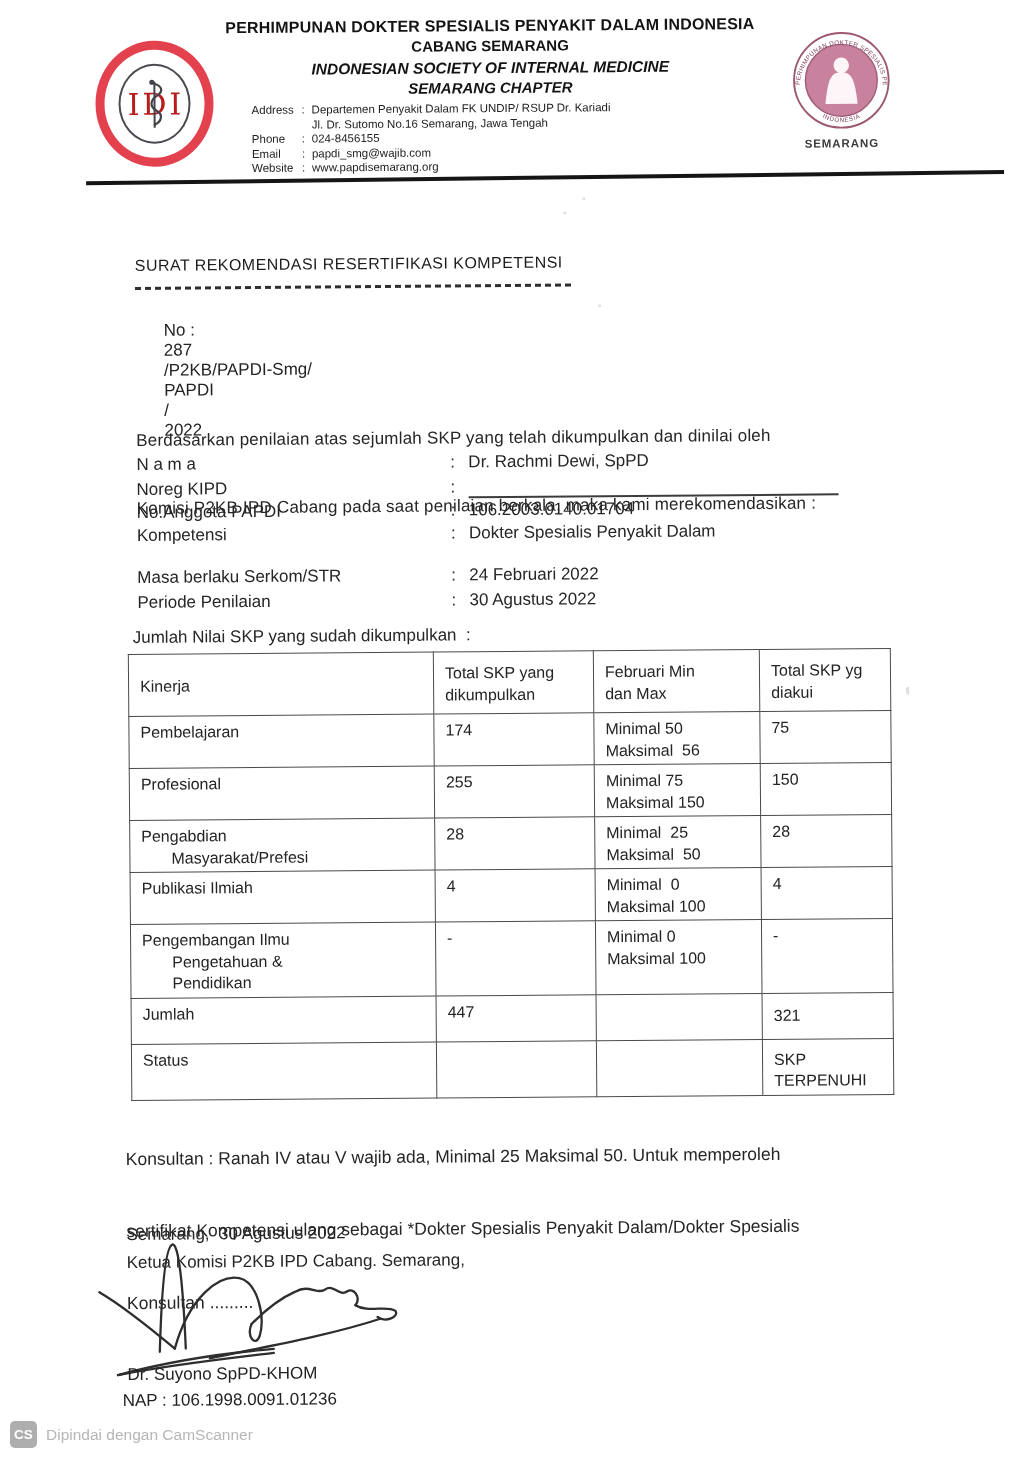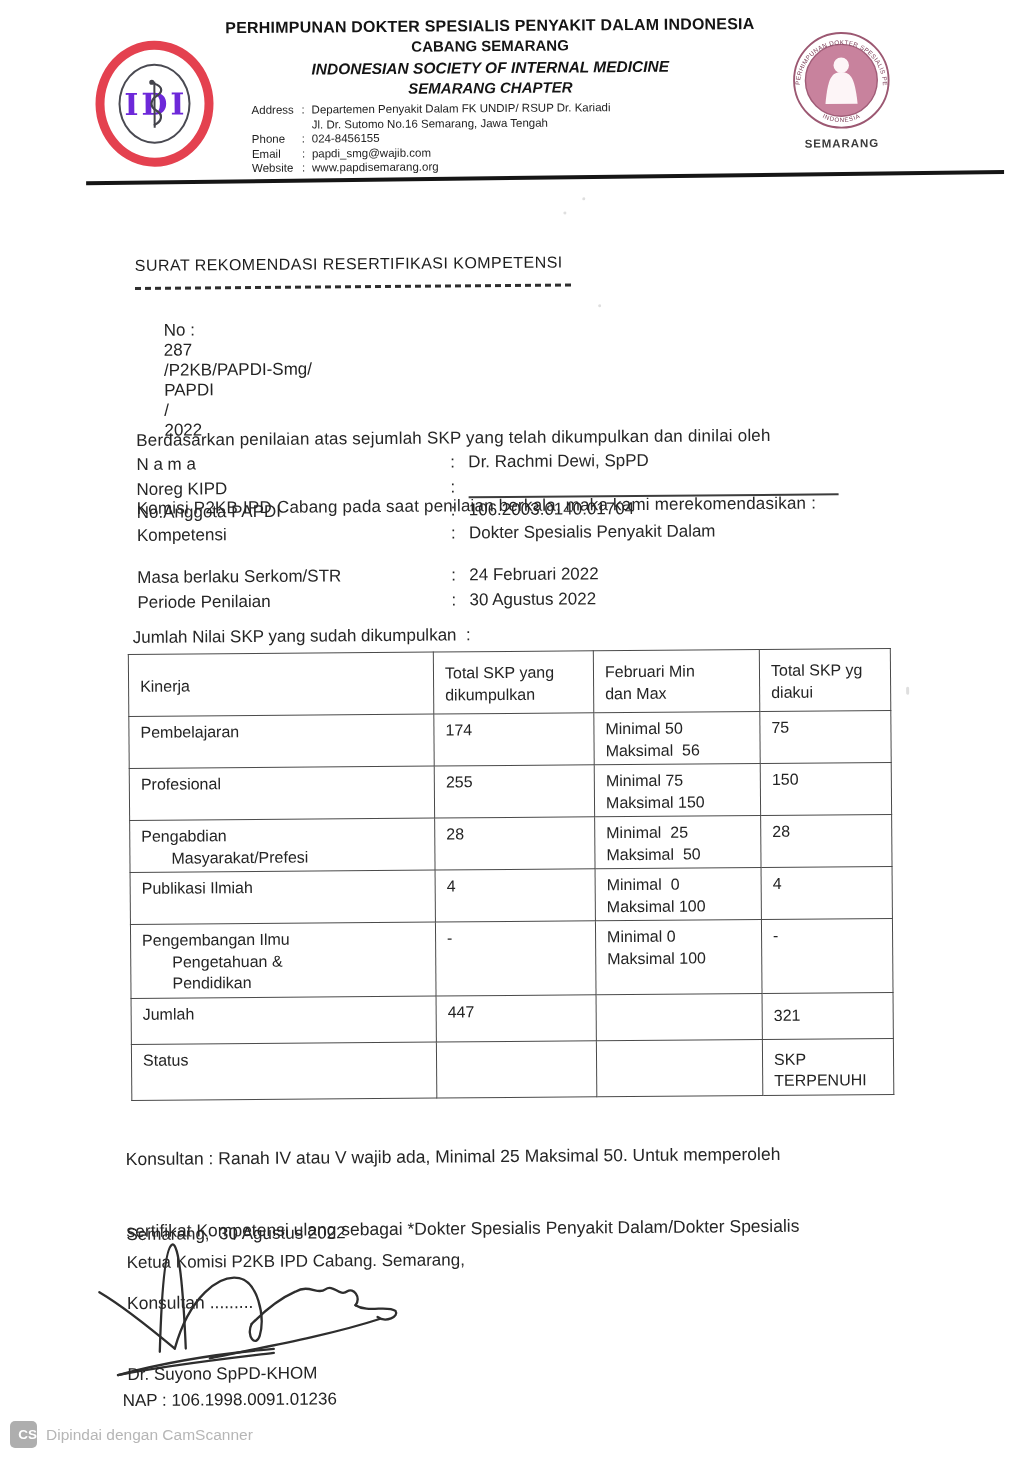--- a/index.html
+++ b/index.html
@@ -10,22 +10,22 @@
     font-family: "Liberation Sans", sans-serif; color: #2b2b2b;
   }
   .rot { position:absolute; inset:0; transform: rotate(-0.45deg); transform-origin: 50% 46%; }
   .t { position:absolute; white-space:pre; }
 
   
   .idi-logo { position:absolute; left:100px; top:38px; width:118px; height:126px; }
   .idi-outer { position:absolute; inset:0; border:9px solid #e4414f; border-radius:50%; background:#fff; }
   .idi-inner { position:absolute; inset:14px; border:2.5px solid #4a4a52; border-radius:50%;
                display:flex; align-items:center; justify-content:center; }
-  .idi-text { font-family:"DejaVu Serif", serif; font-weight:bold; font-size:30px;
-              letter-spacing:3px; color:#6d28d9; margin-left:3px; }
+  .idi-text { font-family:"DejaVu Serif", serif; font-weight:normal; font-size:30px;
+              letter-spacing:3px; color:#b91c1c; margin-left:3px; }
   .idi-snake { position:absolute; left:50%; top:50%; transform:translate(-50%,-50%); }
 
   .org { position:absolute; left:205px; top:16px; width:580px; text-align:center; color:#141414; }
   .org-l1 { font-size:16px; font-weight:bold; letter-spacing:0.2px; line-height:20px; }
   .org-l2 { font-size:15px; font-weight:bold; line-height:19px; }
   .org-l3 { font-size:15.5px; font-weight:bold; font-style:italic; line-height:21px; margin-top:2px; }
   .org-l4 { font-size:15px; font-weight:bold; font-style:italic; line-height:19px; }
 
   .contact { position:absolute; left:256px; top:101px; font-size:11.5px; line-height:14.6px; color:#232323; }
   .contact-row { display:flex; white-space:pre; }
@@ -74,21 +74,21 @@
 
   .place-date { left:122px; top:1222px; font-size:17px; color:#262626; }
   .signer-title { left:122px; top:1250px; font-size:17px; color:#262626; }
   .signature { position:absolute; left:92px; top:1234px; }
   .signer-name { left:122px; top:1362px; font-size:17px; color:#232323; }
   .signer-id { left:117px; top:1388px; font-size:17px; color:#232323; }
 
   
   .cs-badge { position:absolute; left:10px; top:1421px; width:27px; height:27px;
               background:#aeaeae; border-radius:5px; color:#ffffff; font-weight:bold;
-              font-size:13.5px; display:flex; align-items:center; justify-content:flex-end; }
+              font-size:13.5px; display:flex; align-items:center; justify-content:center; }
   .cs-text { position:absolute; left:46px; top:1426px; font-size:15.5px; color:#b6b6b6; }
 
   .speck { position:absolute; background:#c9c9c9; border-radius:50%; opacity:0.6; }
 </style>
 </head>
 <body>
 
 <div class="page">
   <div class="rot">
 

